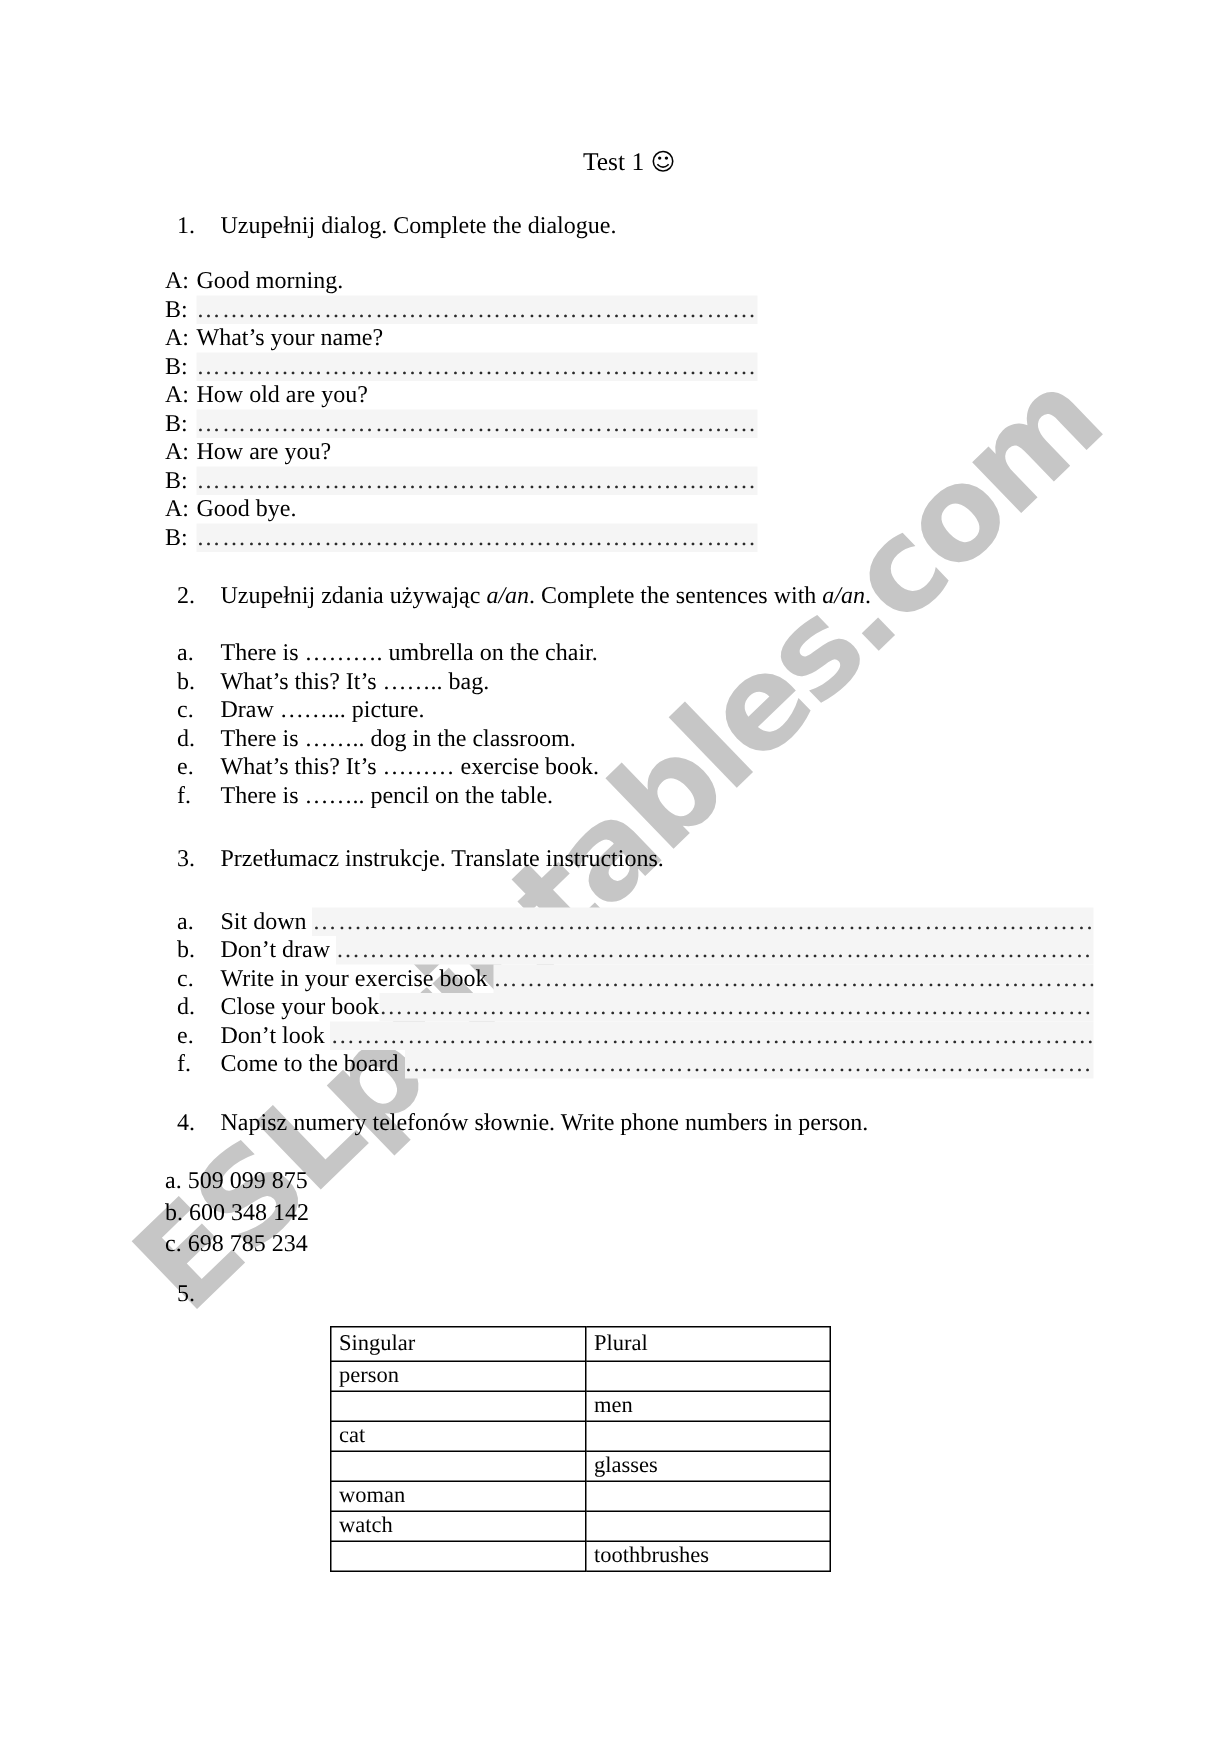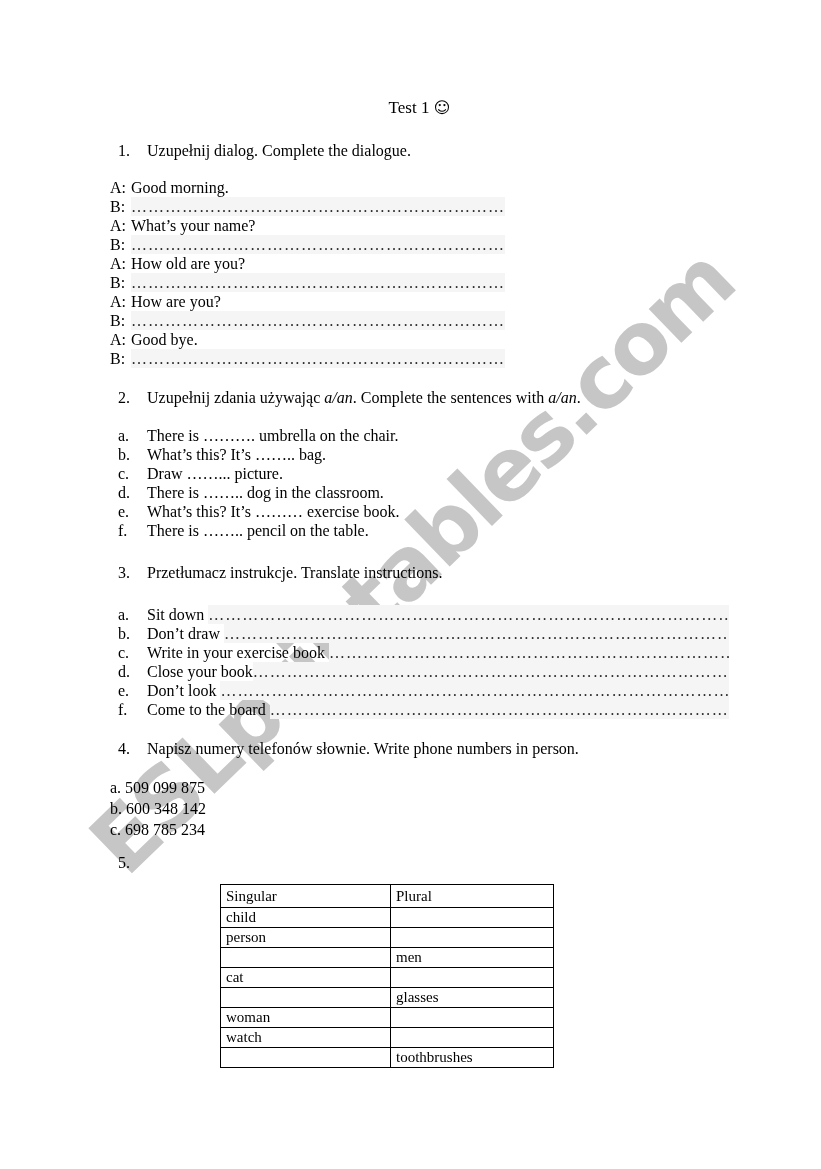--- a/index.html
+++ b/index.html
@@ -245,24 +245,20 @@
       <span class="num">5.</span>
     </div>
 
     <table class="wtable">
       <tbody>
         <tr class="hdr">
           <td class="c1">Singular</td>
           <td class="c2">Plural</td>
         </tr>
         <tr>
-          <td class="c1">child</td>
-          <td class="c2"></td>
-        </tr>
-        <tr>
           <td class="c1">person</td>
           <td class="c2"></td>
         </tr>
         <tr>
           <td class="c1"></td>
           <td class="c2">men</td>
         </tr>
         <tr>
           <td class="c1">cat</td>
           <td class="c2"></td>

